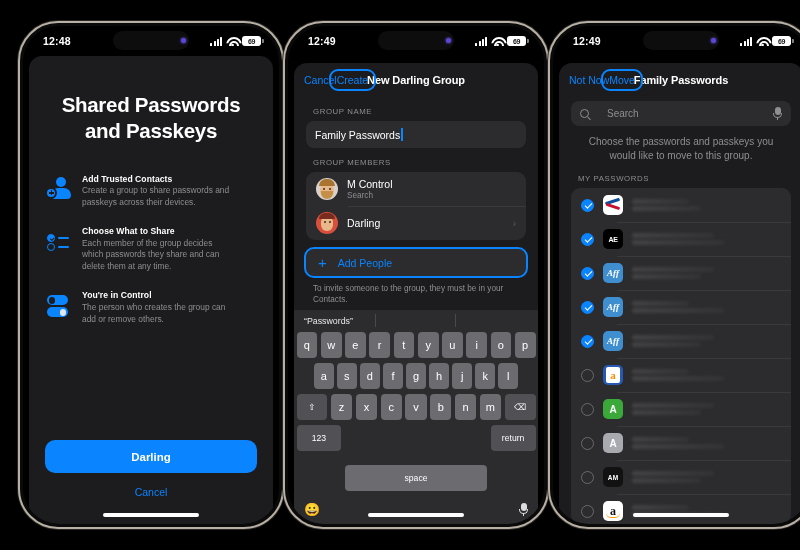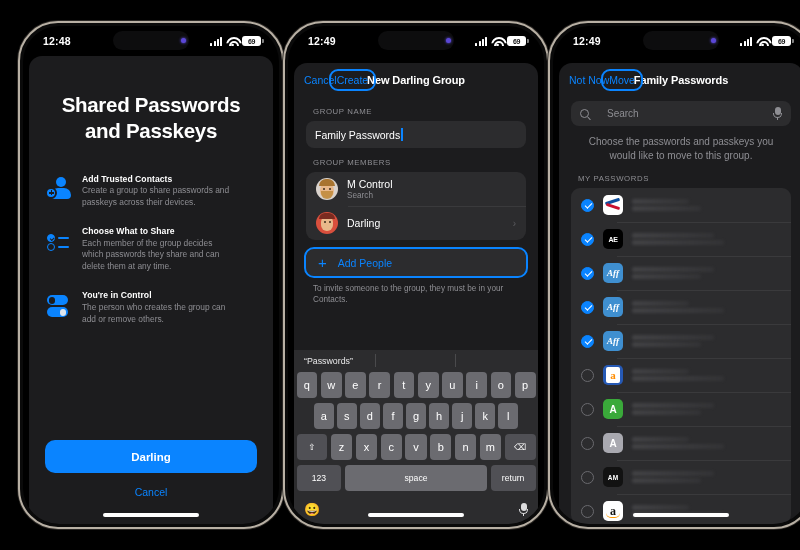--- a/index.html
+++ b/index.html
@@ -224,21 +224,21 @@
   .kb-suggest .s1 { left: 33%; } .kb-suggest .s2 { left: 66%; }
   .kb-rows { padding: 0 2.5px; }
   .kb-row { display: flex; justify-content: center; gap: 3.5px; margin-bottom: 5px; }
   .key {
     background: #6b6b70; border-radius: 4px; color: #fff;
     font-size: 11px; height: 26px; flex: 1 1 0; min-width: 0;
     display: flex; align-items: center; justify-content: center;
     font-family: inherit; border: 0; cursor: pointer;
   }
   .key.wide { flex: 1.45 1 0; background: #505055; font-size: 8.6px; }
-  .key.space { flex: 4.6 1 0; background: #6b6b70; font-size: 8.6px; }
+  .key.space { flex: 4.6 1 0; background: #6b6b70; font-size: 8.6px; margin-top: 40px; }
   .key.sp-pad { flex: .72 1 0; visibility: hidden; background: none; }
   .kb-bottom {
     height: 26px; display: flex; align-items: center; justify-content: space-between;
     padding: 0 10px; margin-top: 1px;
   }
   .emoji-btn { font-size: 13px; line-height: 1; background:none;border:0;cursor:pointer; }
   .mic {
     width: 9px; height: 13px; position: relative; cursor: pointer;
   }
   .mic .cap { position:absolute; left:1.5px; top:0; width:6px; height:8px; border-radius:3px; background:#dcdcde; }

